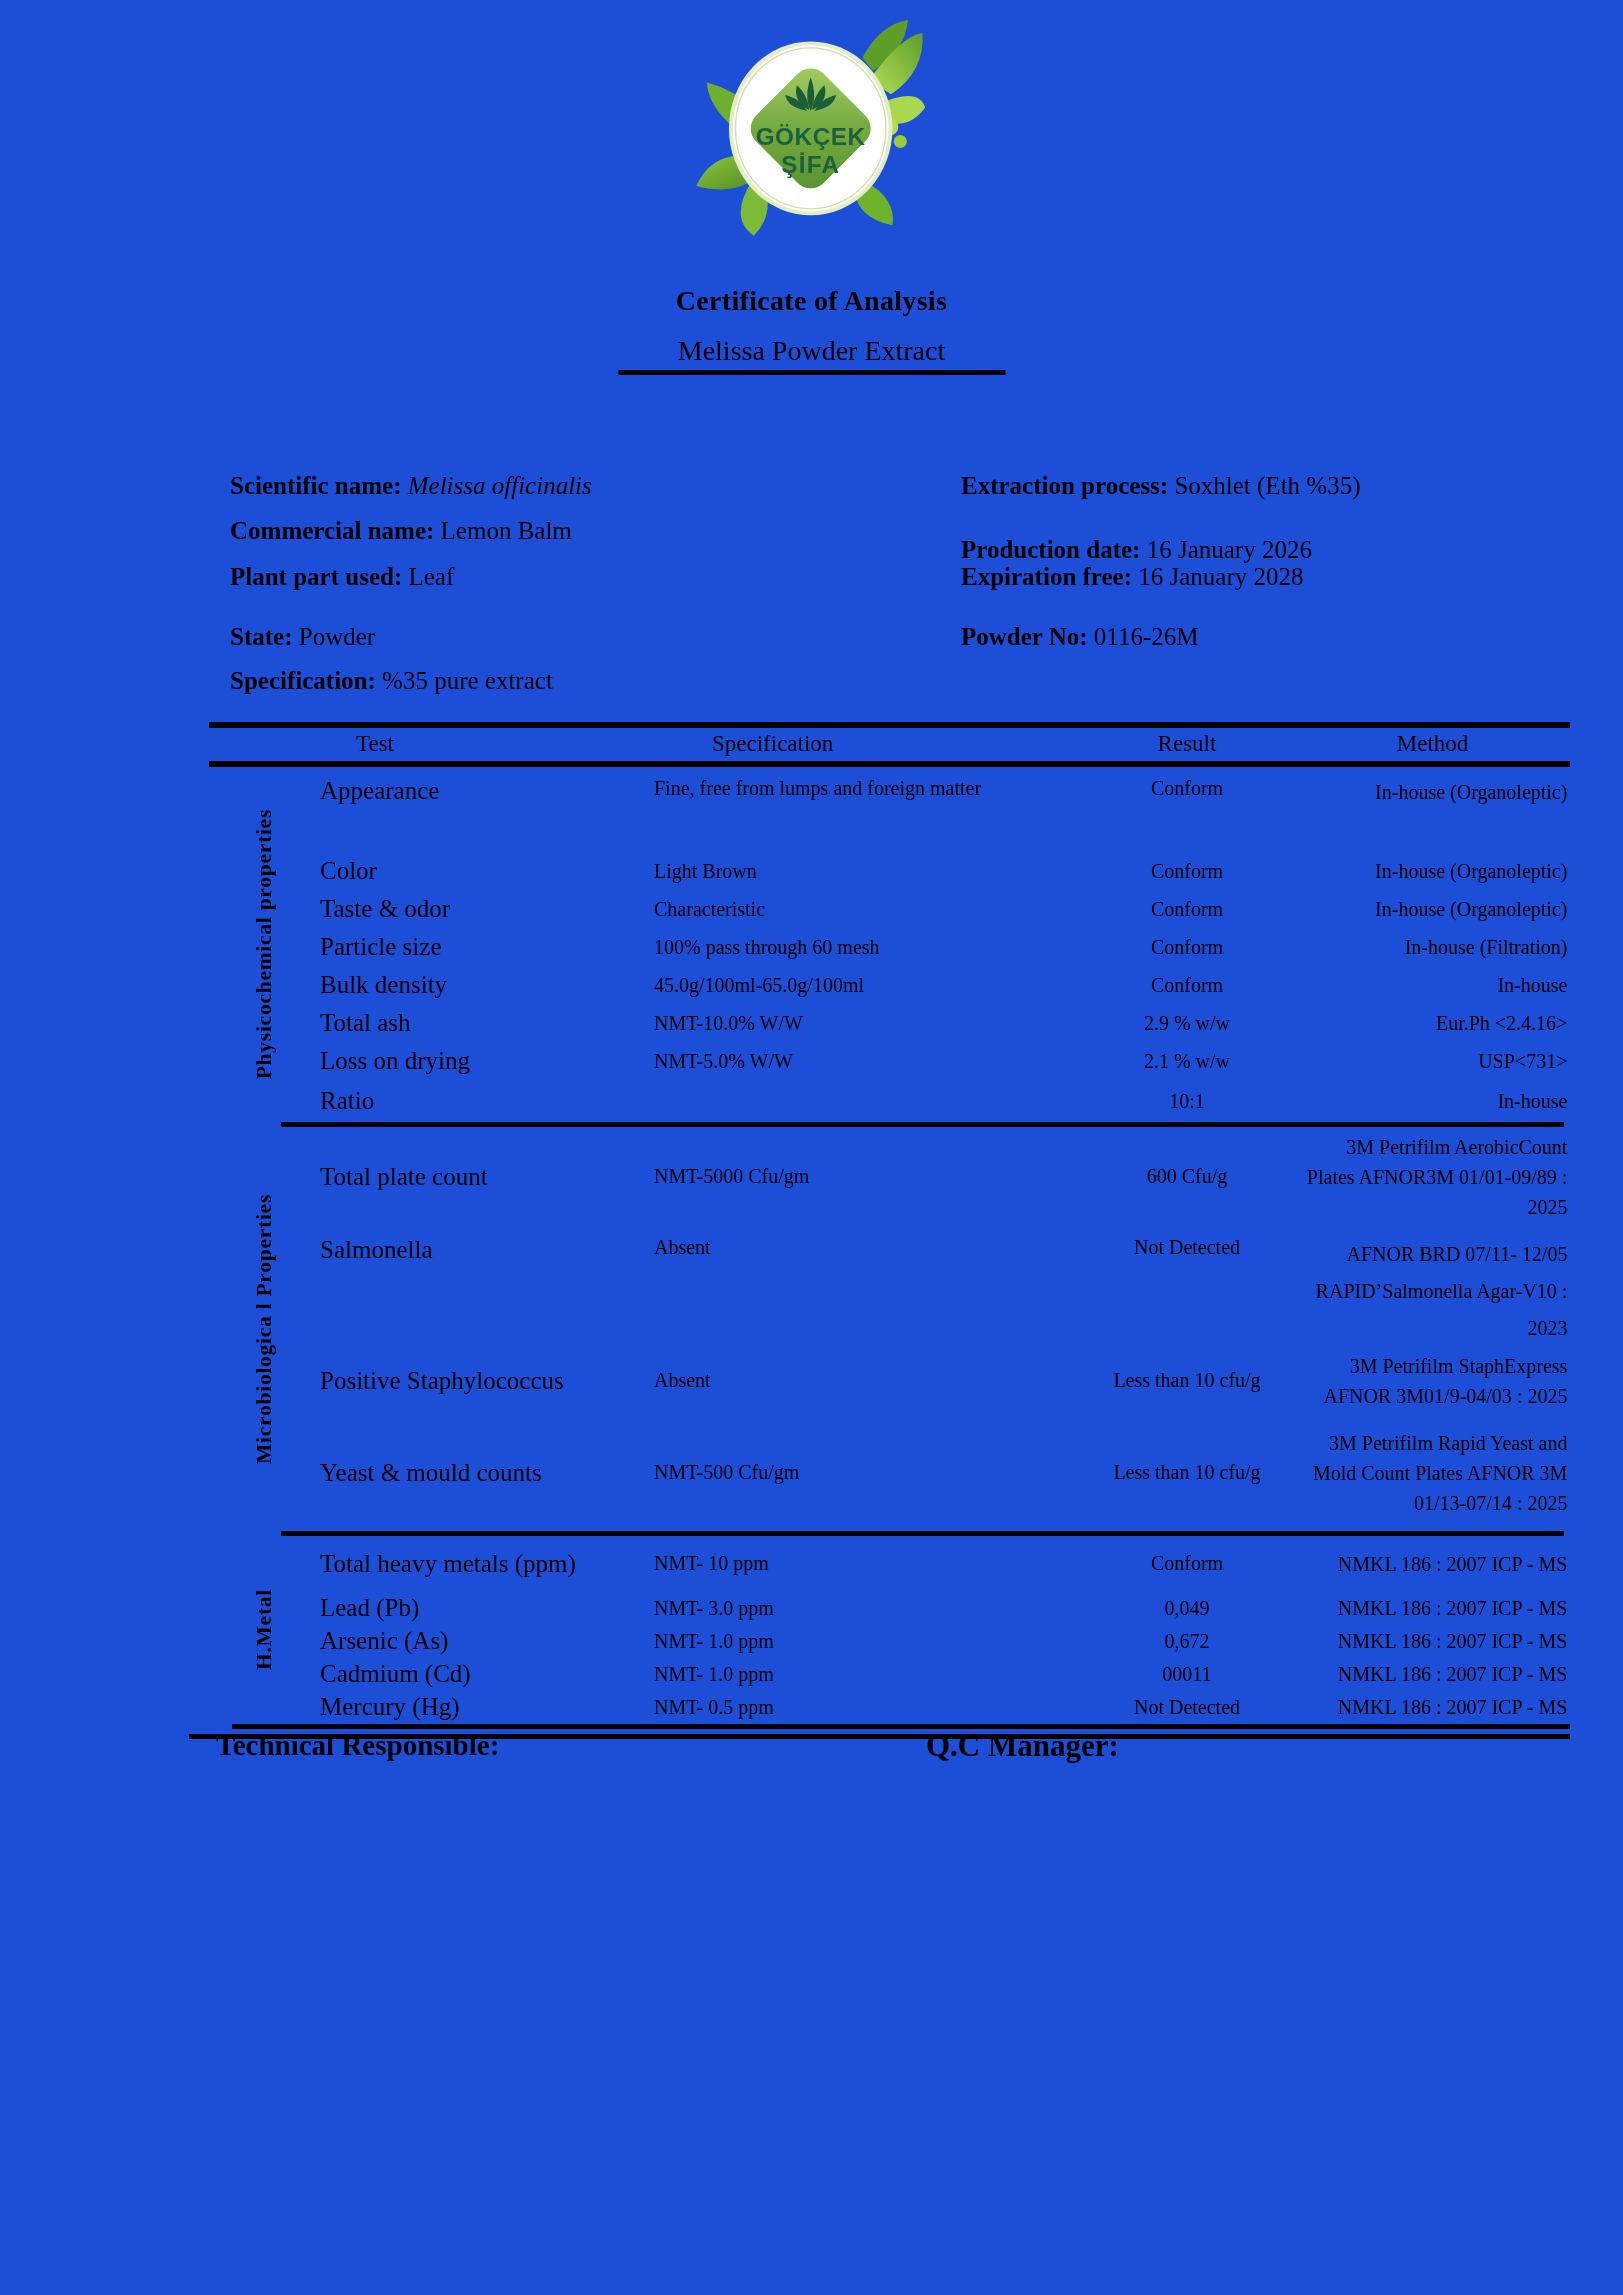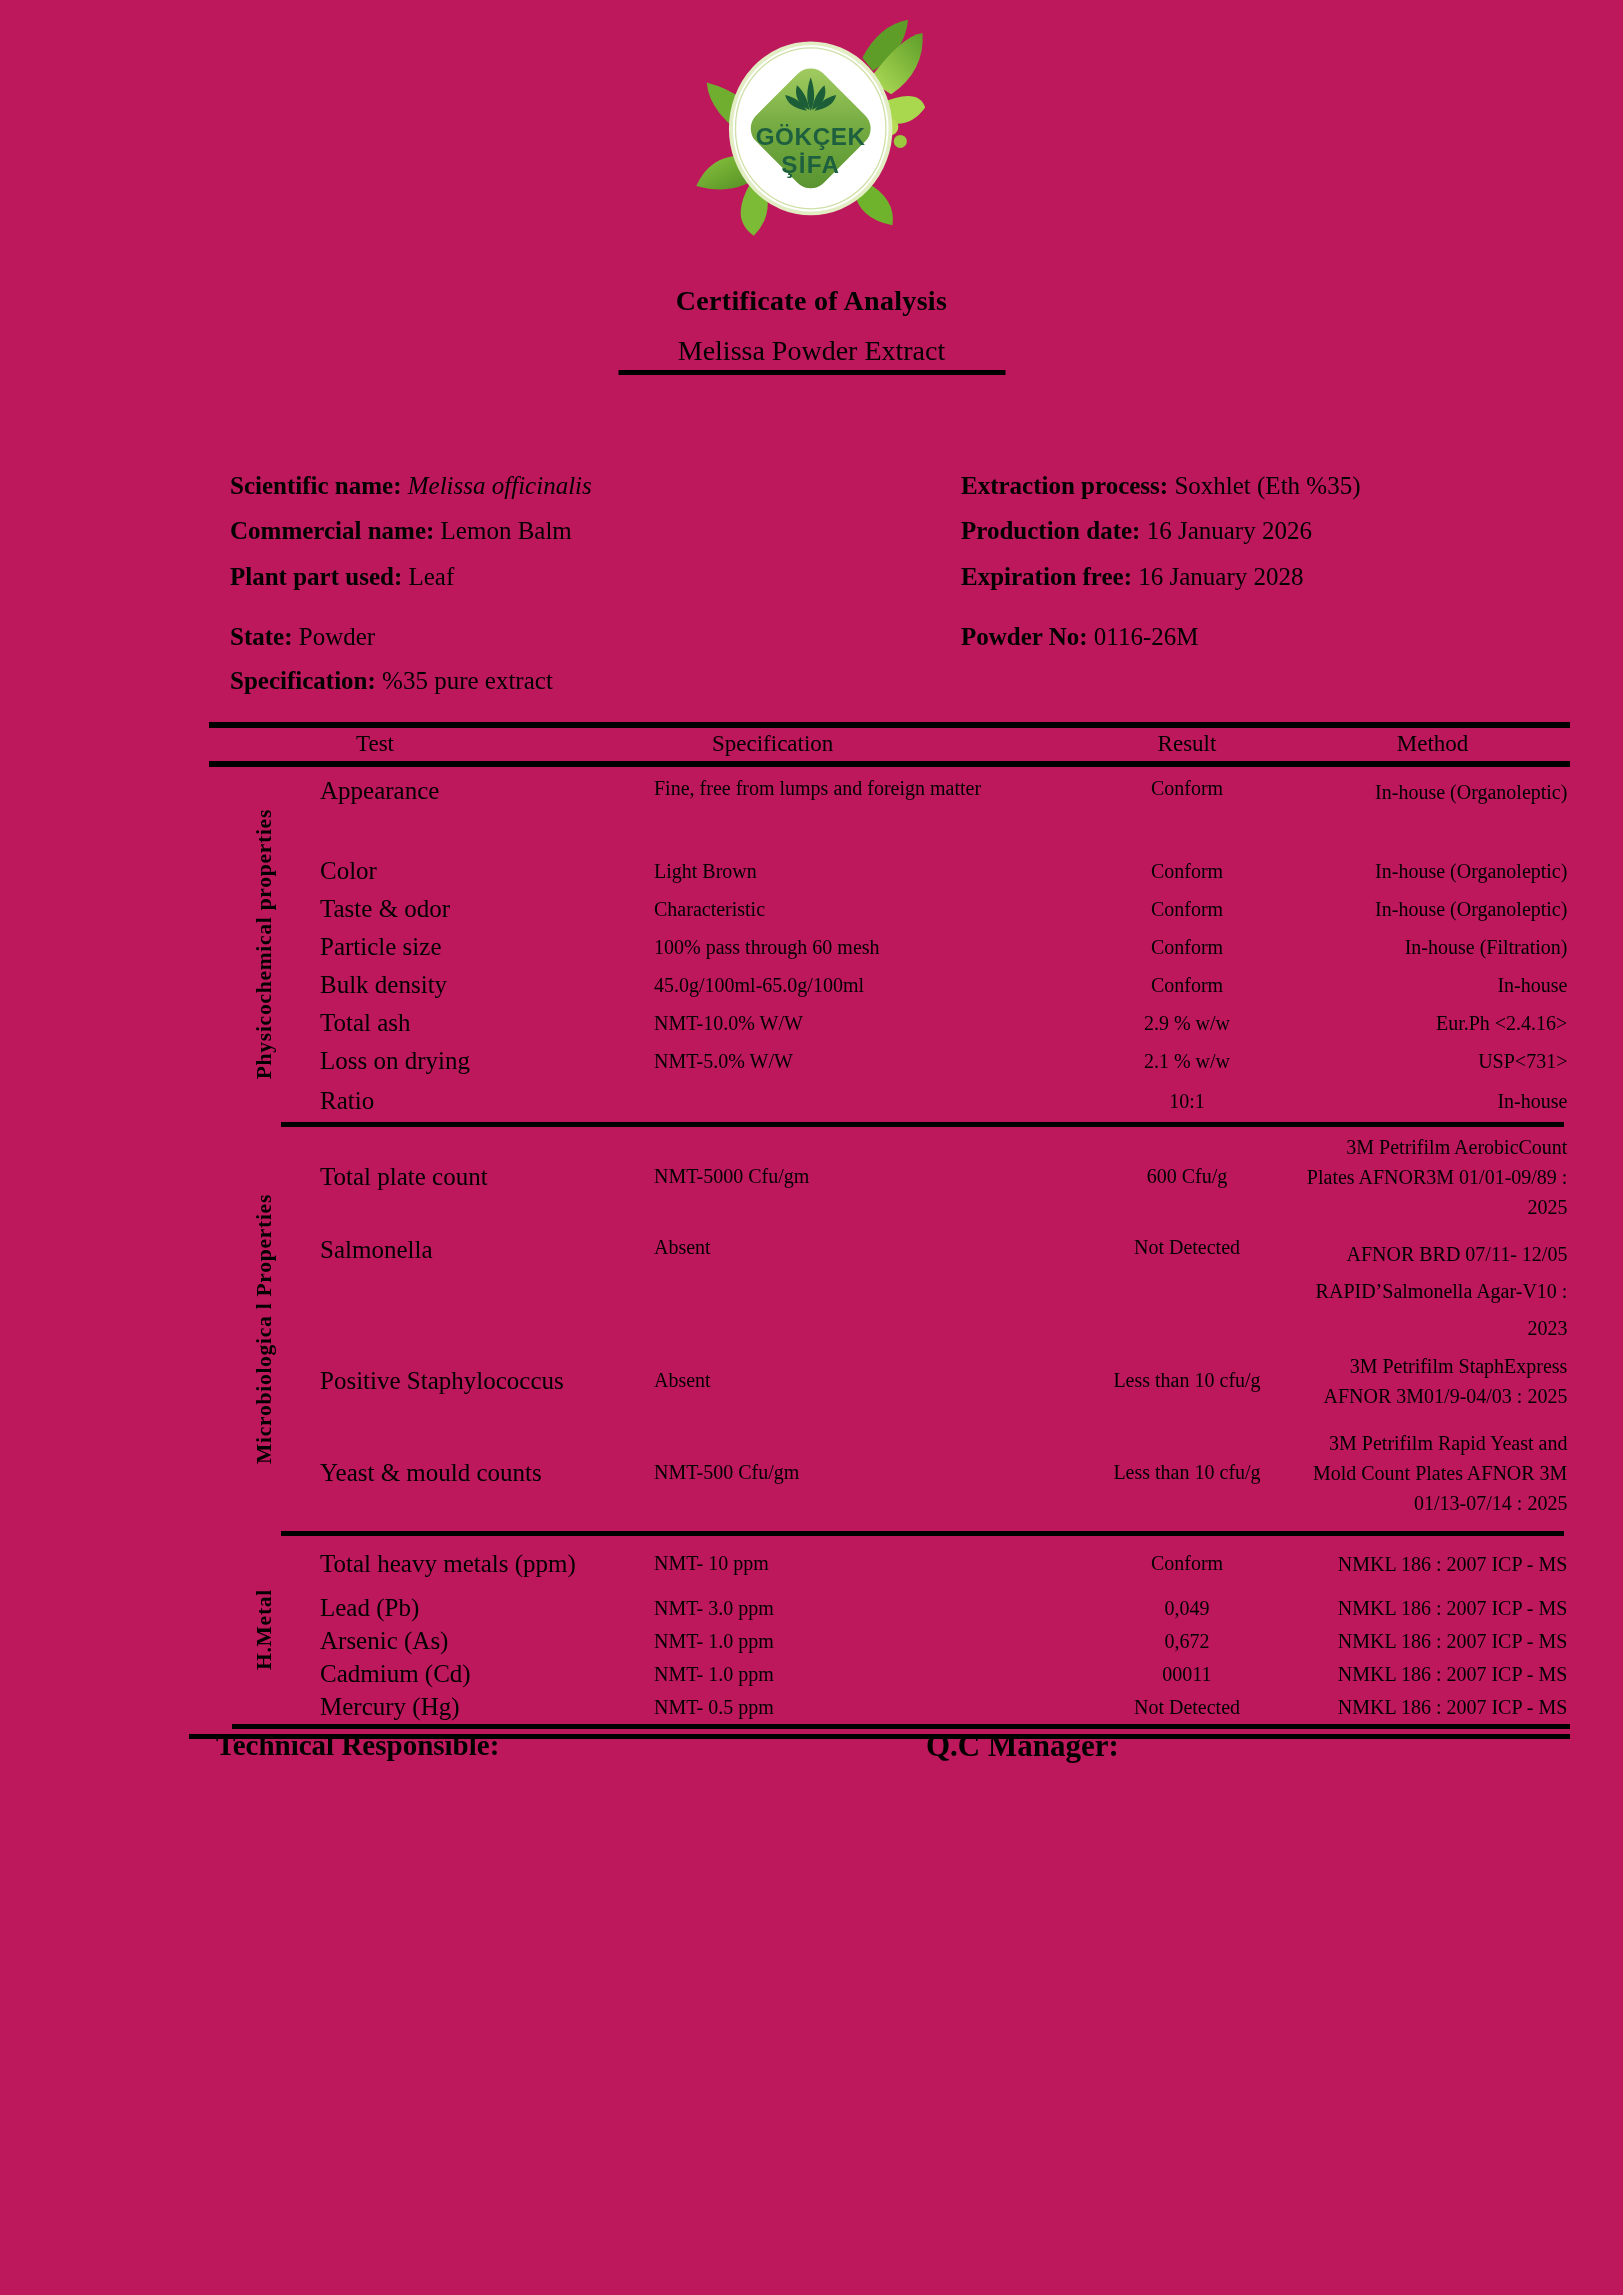--- a/index.html
+++ b/index.html
@@ -1,17 +1,17 @@
 <!DOCTYPE html>
 <html style="font-size:10.5px"><head>
 <meta charset="utf-8">
 <style>
   html,body { margin:0; padding:0; background:#fff; }
   .page {
-    position:relative; width:1623px; height:2295px; background:#be185d;
+    position:relative; width:1623px; height:2295px; background:#1d4ed8;
     font-family:"Liberation Serif", serif; color:#000; overflow:hidden;
   }
 
   
   .logo { position:absolute; top:17px; left:50%; transform:translateX(-50%); width:242px; height:228px; }
 
   
   .title { position:absolute; top:285px; left:0; width:100%; text-align:center;
            font-size:28px; font-weight:bold; letter-spacing:0.3px; }
   .subtitle-wrap { position:absolute; top:335px; left:0; width:100%; text-align:center; }
@@ -143,21 +143,21 @@
   </div>
   <div class="inforow" style="left:230px; top:667px;">
     <b>Specification:</b>
     <span>%35 pure extract</span>
   </div>
 
   <div class="inforow" style="left:961px; top:472px;">
     <b>Extraction process:</b>
     <span>Soxhlet (Eth %35)</span>
   </div>
-  <div class="inforow" style="left:961px; top:517px;">
+  <div class="inforow" style="left:961px; top:536px;">
     <b>Production date:</b>
     <span>16 January 2026</span>
   </div>
   <div class="inforow" style="left:961px; top:563px;">
     <b>Expiration free:</b>
     <span>16 January 2028</span>
   </div>
   <div class="inforow" style="left:961px; top:623px;">
     <b>Powder No:</b>
     <span>0116-26M</span>

